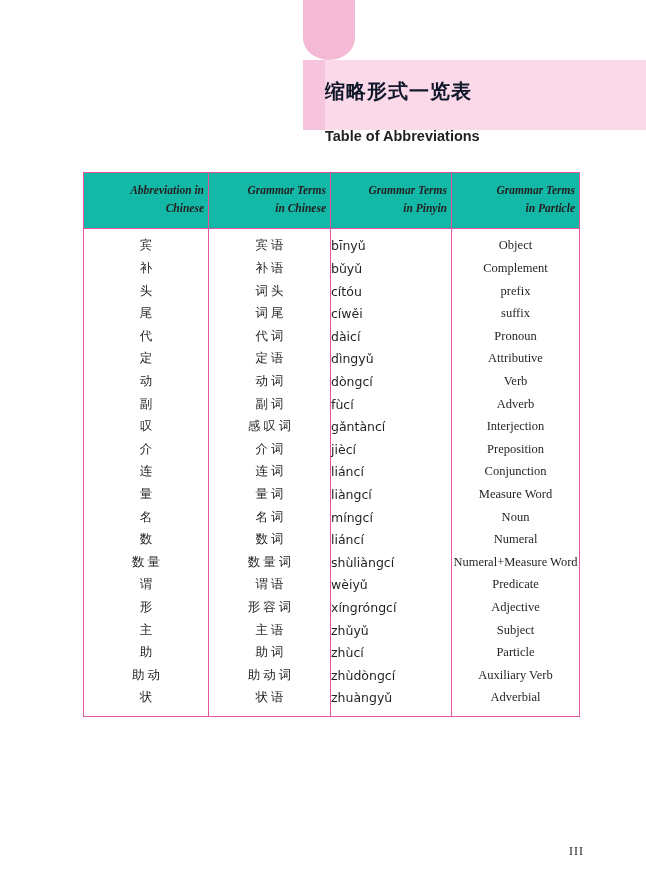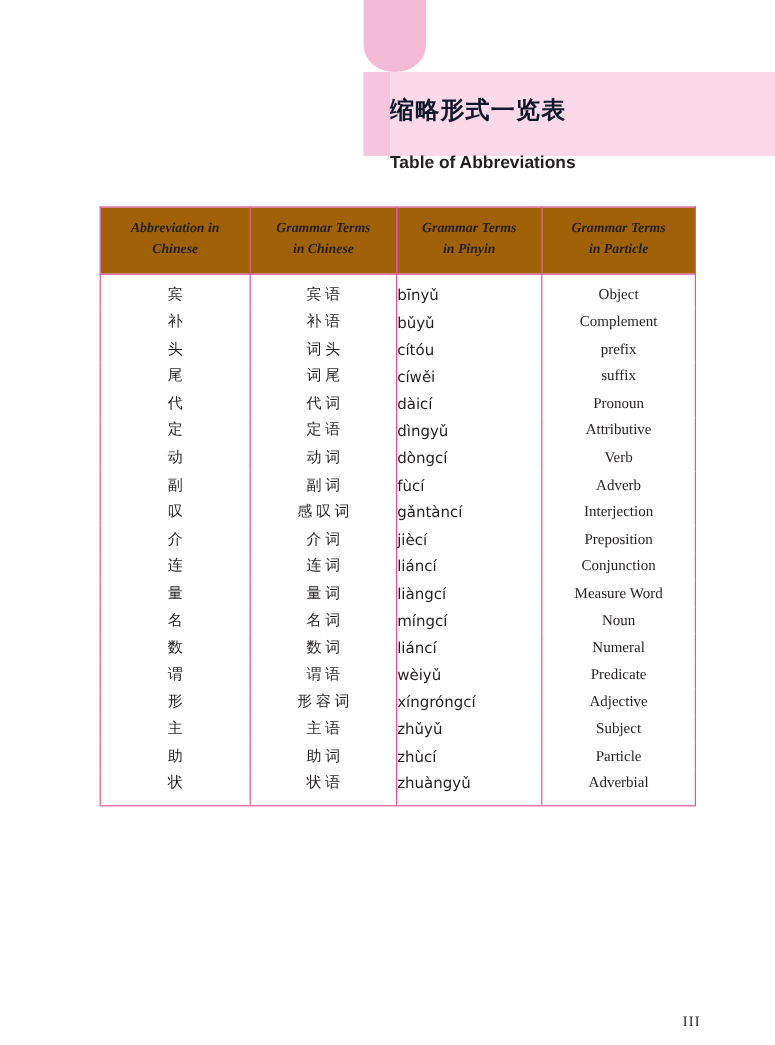--- a/index.html
+++ b/index.html
@@ -71,30 +71,30 @@
     top: 172px;
     width: 496px;
   }
   table.abbr {
     border-collapse: collapse;
     width: 496px;
     table-layout: fixed;
     border: 1px solid #e0559c;
   }
   table.abbr th {
-    background: #a16207;
+    background: #14b8a6;
     border: 1px solid #e0559c;
     font-family: "Liberation Serif", serif;
     font-style: italic;
     font-weight: bold;
     font-size: 11.5px;
     color: #231f20;
     line-height: 1.55;
     padding: 9px 4px 10px 4px;
-    text-align: center;
+    text-align: right;
     vertical-align: middle;
   }
   table.abbr td {
     border-left: 1px solid #e0559c;
     border-right: 1px solid #e0559c;
     border-top: none;
     border-bottom: none;
     padding: 0;
     height: 22.6px;
     font-size: 12.5px;
@@ -256,20 +256,26 @@
         <td class="c-py">míngcí</td>
         <td class="c-en">Noun</td>
       </tr>
       <tr>
         <td class="c-zh-abbr">数</td>
         <td class="c-zh-term">数词</td>
         <td class="c-py">liáncí</td>
         <td class="c-en">Numeral</td>
       </tr>
       <tr>
+        <td class="c-zh-abbr">数量</td>
+        <td class="c-zh-term">数量词</td>
+        <td class="c-py">shùliàngcí</td>
+        <td class="c-en">Numeral+Measure Word</td>
+      </tr>
+      <tr>
         <td class="c-zh-abbr">谓</td>
         <td class="c-zh-term">谓语</td>
         <td class="c-py">wèiyǔ</td>
         <td class="c-en">Predicate</td>
       </tr>
       <tr>
         <td class="c-zh-abbr">形</td>
         <td class="c-zh-term">形容词</td>
         <td class="c-py">xíngróngcí</td>
         <td class="c-en">Adjective</td>
@@ -280,20 +286,26 @@
         <td class="c-py">zhǔyǔ</td>
         <td class="c-en">Subject</td>
       </tr>
       <tr>
         <td class="c-zh-abbr">助</td>
         <td class="c-zh-term">助词</td>
         <td class="c-py">zhùcí</td>
         <td class="c-en">Particle</td>
       </tr>
       <tr>
+        <td class="c-zh-abbr">助动</td>
+        <td class="c-zh-term">助动词</td>
+        <td class="c-py">zhùdòngcí</td>
+        <td class="c-en">Auxiliary Verb</td>
+      </tr>
+      <tr>
         <td class="c-zh-abbr">状</td>
         <td class="c-zh-term">状语</td>
         <td class="c-py">zhuàngyǔ</td>
         <td class="c-en">Adverbial</td>
       </tr>
     </tbody>
   </table>
 </div>
 
 <div class="page-number">III</div>

